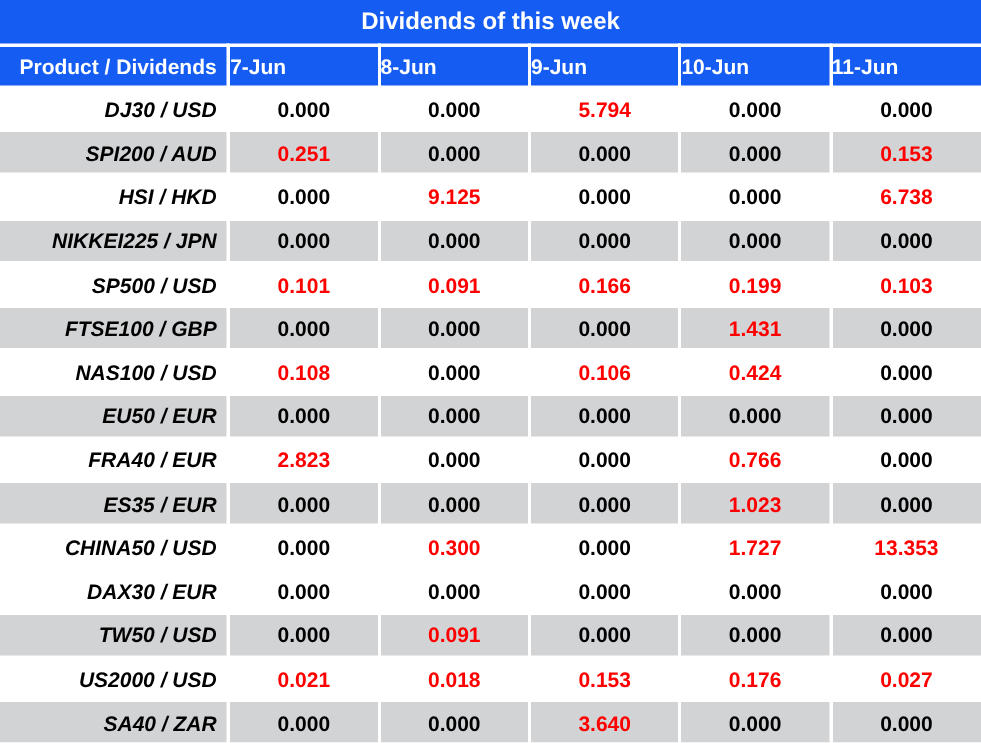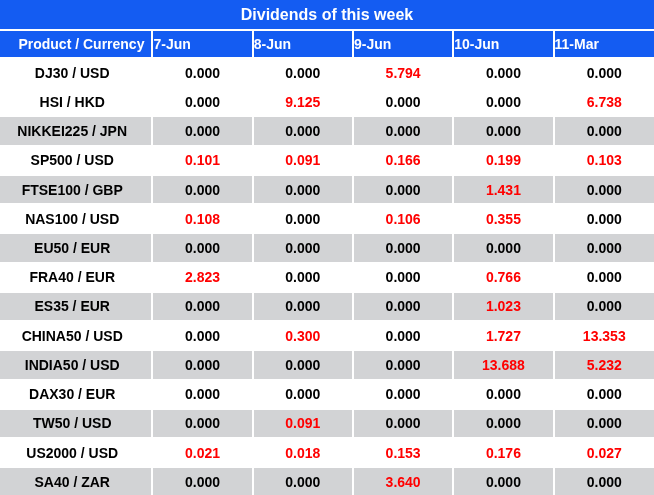--- a/index.html
+++ b/index.html
@@ -52,21 +52,23 @@
   }
   .head-row th.product-head{
     text-align:right;
     padding-right:7px;
   }
   tbody td{
     color:var(--text-black);
     text-align:center;
   }
   tbody td.product{
+    text-align:right;
     padding-right:7px;
+    font-style:italic;
   }
   tbody tr.row-white td{background:#FFFFFF;}
   tbody tr.row-gray td{background:var(--row-gray);}
   tbody td.red{color:var(--value-red);text-align:center;}
 </style>
 </head>
 <body>
 
 <table>
   <colgroup>
@@ -75,36 +77,44 @@
     <col class="c-day">
     <col class="c-day">
     <col class="c-day">
     <col class="c-day">
   </colgroup>
   <thead>
     <tr class="title-row">
       <th colspan="6">Dividends of this week</th>
     </tr>
     <tr class="head-row">
-      <th class="product-head">Product / Currency</th>
+      <th class="product-head">Product / Dividends</th>
       <th>7-Jun</th>
       <th>8-Jun</th>
       <th>9-Jun</th>
       <th>10-Jun</th>
-      <th>11-Mar</th>
+      <th>11-Jun</th>
     </tr>
   </thead>
   <tbody>
       <tr class="row-white">
         <td class="product">DJ30 / USD</td>
         <td class="value">0.000</td>
         <td class="value">0.000</td>
         <td class="value red">5.794</td>
         <td class="value">0.000</td>
         <td class="value">0.000</td>
+      </tr>
+      <tr class="row-gray">
+        <td class="product">SPI200 / AUD</td>
+        <td class="value red">0.251</td>
+        <td class="value">0.000</td>
+        <td class="value">0.000</td>
+        <td class="value">0.000</td>
+        <td class="value red">0.153</td>
       </tr>
       <tr class="row-white">
         <td class="product">HSI / HKD</td>
         <td class="value">0.000</td>
         <td class="value red">9.125</td>
         <td class="value">0.000</td>
         <td class="value">0.000</td>
         <td class="value red">6.738</td>
       </tr>
       <tr class="row-gray">
@@ -129,21 +139,21 @@
         <td class="value">0.000</td>
         <td class="value">0.000</td>
         <td class="value red">1.431</td>
         <td class="value">0.000</td>
       </tr>
       <tr class="row-white">
         <td class="product">NAS100 / USD</td>
         <td class="value red">0.108</td>
         <td class="value">0.000</td>
         <td class="value red">0.106</td>
-        <td class="value red">0.355</td>
+        <td class="value red">0.424</td>
         <td class="value">0.000</td>
       </tr>
       <tr class="row-gray">
         <td class="product">EU50 / EUR</td>
         <td class="value">0.000</td>
         <td class="value">0.000</td>
         <td class="value">0.000</td>
         <td class="value">0.000</td>
         <td class="value">0.000</td>
       </tr>
@@ -163,28 +173,20 @@
         <td class="value red">1.023</td>
         <td class="value">0.000</td>
       </tr>
       <tr class="row-white">
         <td class="product">CHINA50 / USD</td>
         <td class="value">0.000</td>
         <td class="value red">0.300</td>
         <td class="value">0.000</td>
         <td class="value red">1.727</td>
         <td class="value red">13.353</td>
-      </tr>
-      <tr class="row-gray">
-        <td class="product">INDIA50 / USD</td>
-        <td class="value">0.000</td>
-        <td class="value">0.000</td>
-        <td class="value">0.000</td>
-        <td class="value red">13.688</td>
-        <td class="value red">5.232</td>
       </tr>
       <tr class="row-white">
         <td class="product">DAX30 / EUR</td>
         <td class="value">0.000</td>
         <td class="value">0.000</td>
         <td class="value">0.000</td>
         <td class="value">0.000</td>
         <td class="value">0.000</td>
       </tr>
       <tr class="row-gray">

